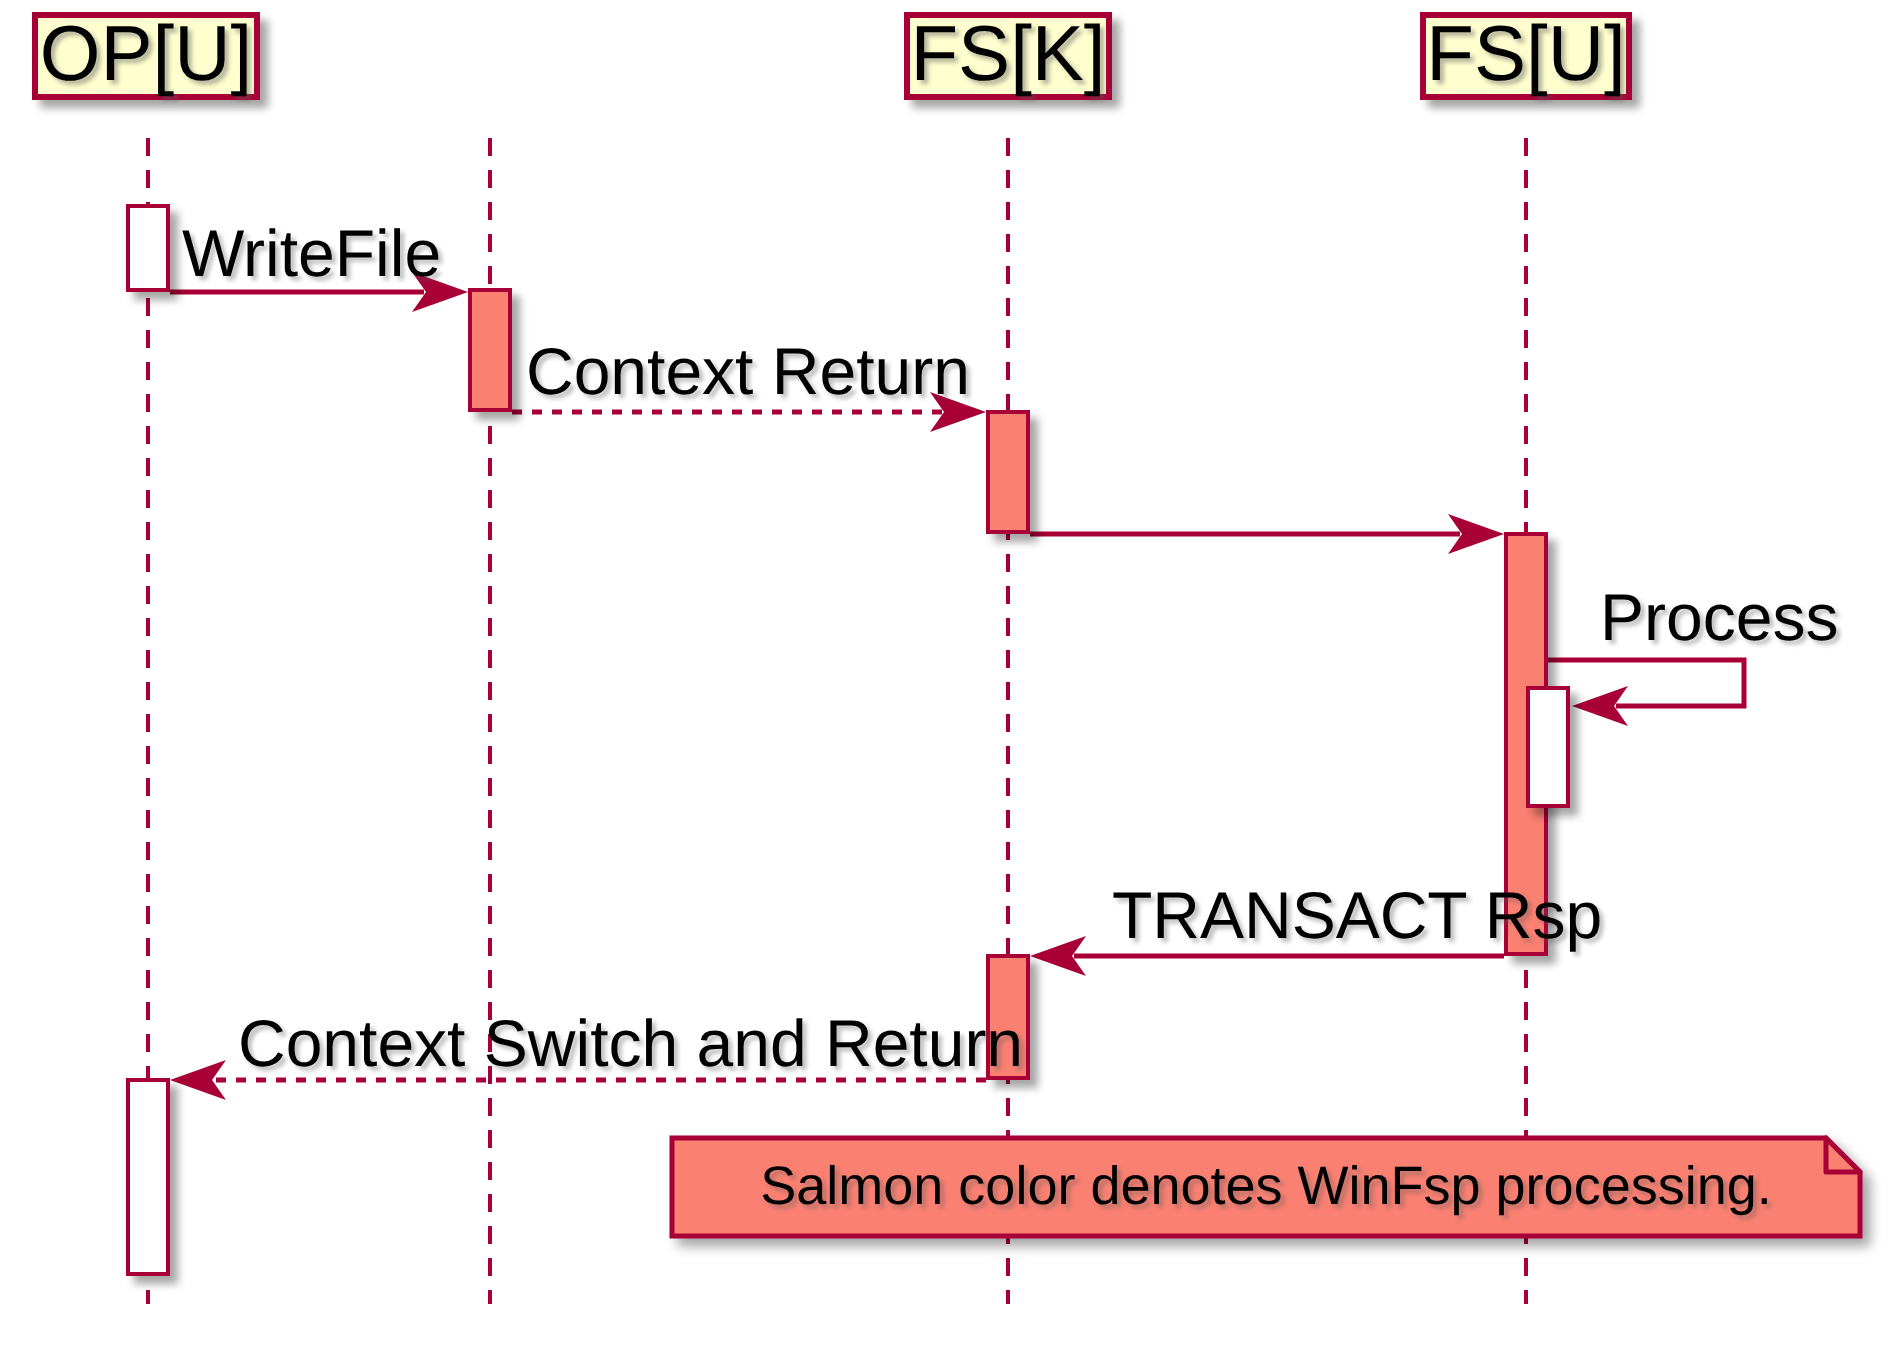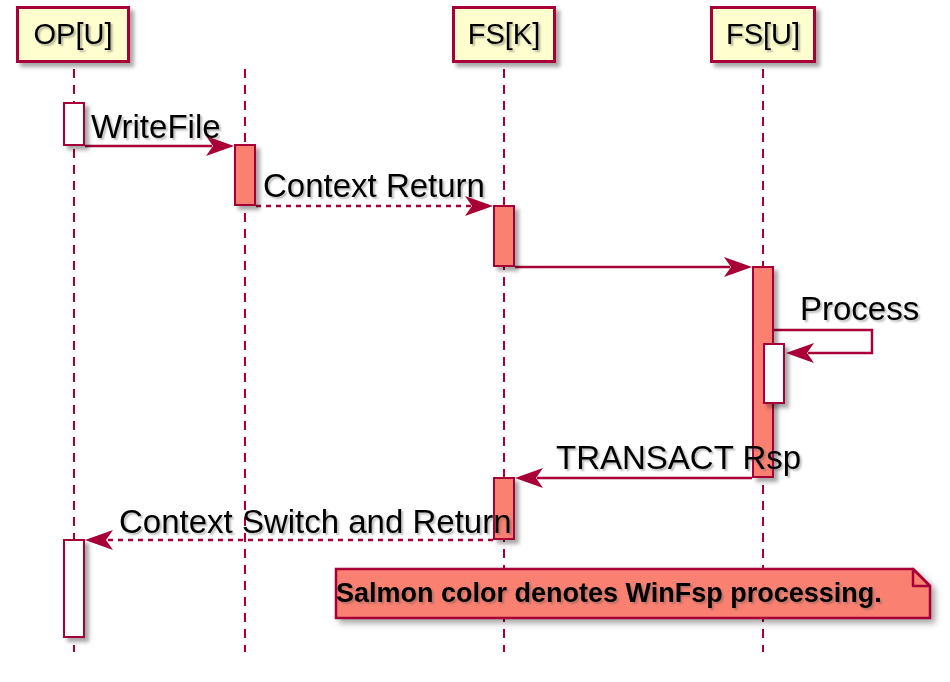--- a/index.html
+++ b/index.html
@@ -3,47 +3,46 @@
 <meta charset="utf-8">
 <style>
   html,body{margin:0;padding:0;background:#ffffff;}
   .canvas{
     position:relative;width:950px;height:682px;background:#ffffff;overflow:hidden;
     font-family:"Liberation Sans","DejaVu Sans",sans-serif;color:#000;
   }
   .layer{position:absolute;left:0;top:0;z-index:1;}
   
   .pbox{
-    position:absolute;top:6px;height:57px;box-sizing:border-box;
+    position:absolute;top:6px;height:44px;box-sizing:border-box;
     background:#FEFECE;border:3px solid #A80036;
     display:flex;align-items:center;justify-content:center;
-    font-size:29px;z-index:3;
+    font-size:39px;z-index:3;
     box-shadow:4px 4px 4px rgba(0,0,0,0.35);
     text-shadow:2px 2px 2px rgba(90,90,90,0.45);
   }
   
   .act{
     position:absolute;width:22px;box-sizing:border-box;
     border:2.5px solid #A80036;z-index:2;
     box-shadow:4px 4px 4px rgba(0,0,0,0.35);
   }
   .act.salmon{background:#FA8072;}
   .act.white{background:#ffffff;}
   
   .msg{
     position:absolute;font-size:33px;line-height:28px;white-space:nowrap;z-index:4;
     text-shadow:2px 2px 2px rgba(90,90,90,0.4);
   }
   
   .note-text{
     position:absolute;left:336px;top:569px;width:594px;height:49px;
-    display:flex;align-items:center;
+    display:flex;align-items:center;justify-content:center;
     font-size:27px;white-space:nowrap;z-index:4;
     text-shadow:2px 2px 2px rgba(90,90,90,0.4);
-    font-weight:bold;
   }
 </style>
 </head>
 <body>
 
 <div class="canvas">
 
   <svg class="layer" width="950" height="682" viewBox="0 0 950 682">
 
     <g stroke="#A80036" stroke-width="2" stroke-dasharray="9 7">

